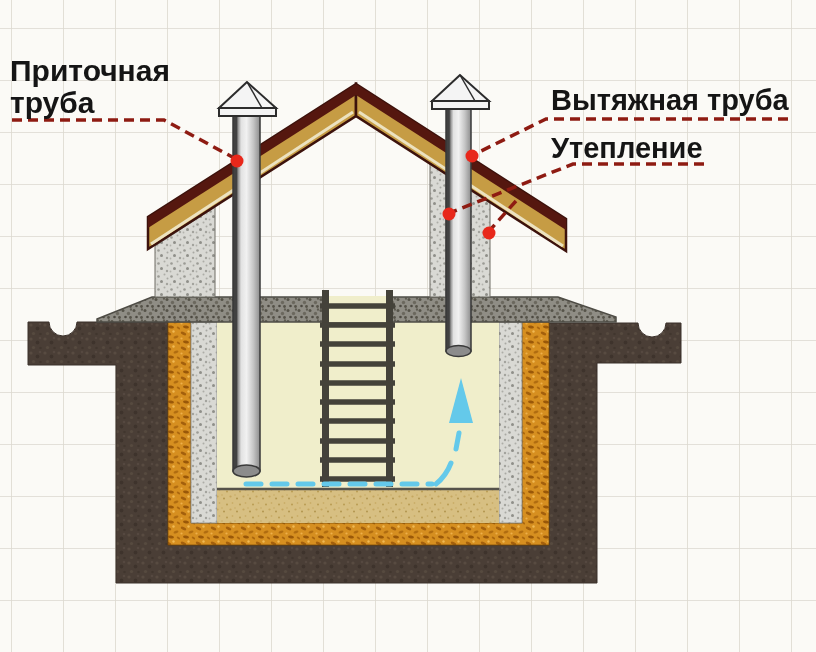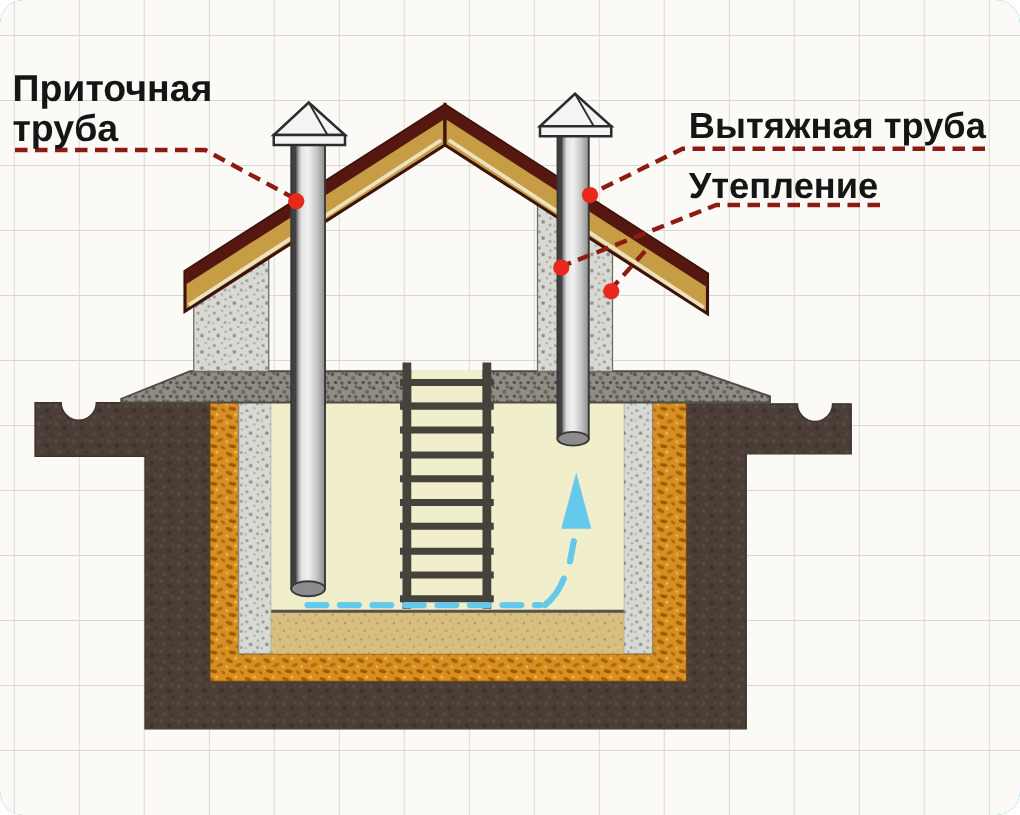--- a/index.html
+++ b/index.html
@@ -1,17 +1,17 @@
 <!DOCTYPE html>
 <html><head>
 <meta charset="utf-8">
 <style>
   html,body{margin:0;padding:0;}
   body{font-family:"Liberation Sans",sans-serif;}
-  .stage{position:relative;width:816px;height:652px;overflow:hidden;background:#0ea5e9;border-radius:19px;}
+  .stage{position:relative;width:816px;height:652px;overflow:hidden;background:#0ea5e9;}
   svg{display:block;}
   text.lbl{fill:#151515;font-family:"Liberation Sans","DejaVu Sans",sans-serif;font-weight:700;}
 </style>
 </head>
 <body>
 
 <div class="stage">
 <svg width="816" height="652" viewBox="0 0 816 652">
   <defs>
     <pattern id="grid" width="52" height="52" x="11" y="28" patternUnits="userSpaceOnUse">

